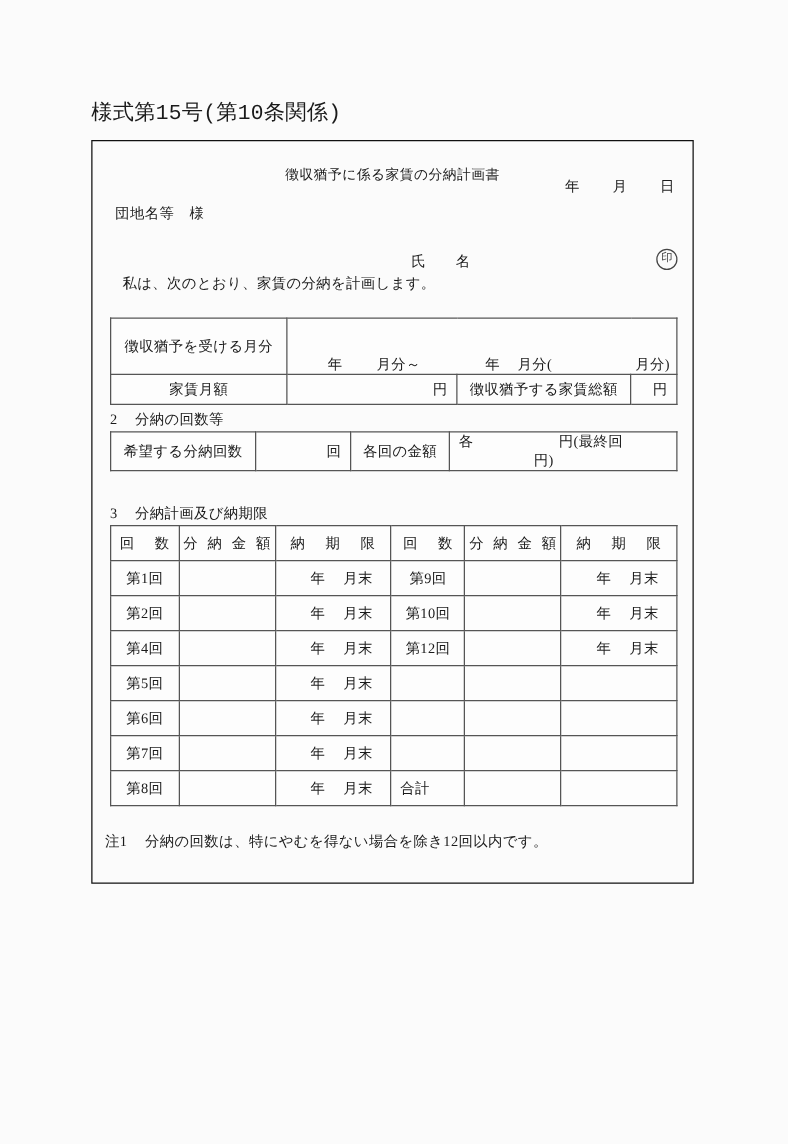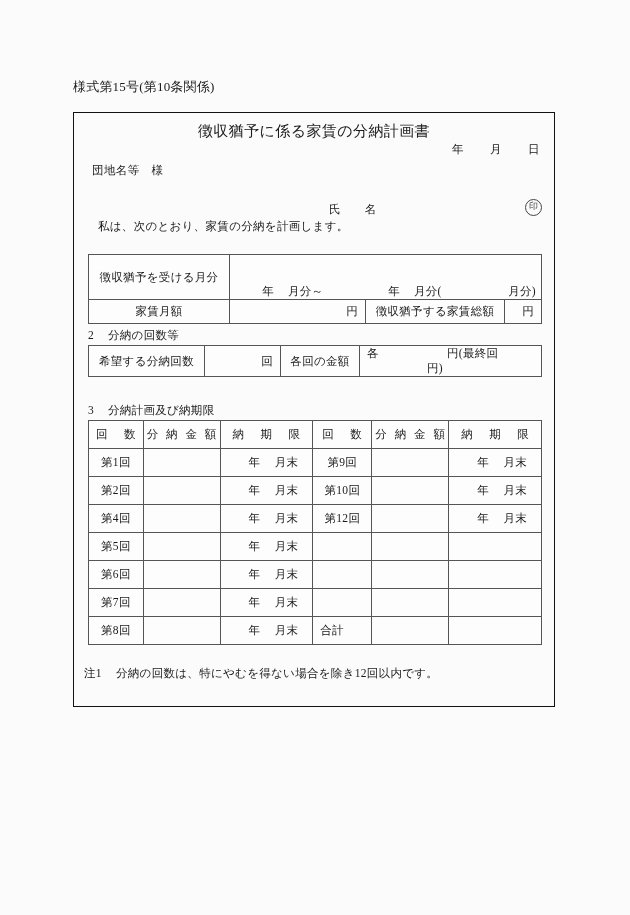--- a/index.html
+++ b/index.html
@@ -23,23 +23,24 @@
     width: 630px;
     height: 915px;
     background: #fbfbfb;
   }
 
   
   .form-number {
     position: absolute;
     left: 73px;
     top: 78px;
-    font-size: 13px;
+    font-size: 17px;
     letter-spacing: 0.2px;
     white-space: nowrap;
+    font-family: Liberation Mono, monospace;
   }
 
   
   .outer-frame {
     position: absolute;
     left: 73px;
     top: 112px;
     width: 482px;
     height: 595px;
     border: 1.6px solid #111;
@@ -50,24 +51,24 @@
   .inner {
     position: relative;
     width: 100%;
     height: 100%;
   }
 
   
   .doc-title {
     position: absolute;
     left: 0;
-    top: 9px;
+    top: 19px;
     width: 100%;
     text-align: center;
-    font-size: 15px;
+    font-size: 11px;
     letter-spacing: 0.4px;
   }
   .date-line {
     position: absolute;
     right: 14px;
     top: 29px;
     font-size: 11.5px;
     letter-spacing: 0.5px;
   }
   .date-line .sp { display: inline-block; width: 26px; }
@@ -160,21 +161,21 @@
 
   
   #tbl1 { left: 14px; top: 141px; width: 454px; }
   #tbl1 td.lbl1 { width: 140px; }
   #tbl1 td.spanwide { }
   #tbl1 td.lbl2 { width: 80px; }
   #tbl1 td.amt1 { width: 128px; }
   #tbl1 td.lbl3 { width: 138px; }
 
   .t1-period .y1 { display:inline-block; width: 44px; text-align:right; }
-  .t1-period .m1 { display:inline-block; width: 62px; text-align:left; padding-left:14px;margin-top:29px;}
+  .t1-period .m1 { display:inline-block; width: 62px; text-align:center; padding-left:14px;margin-top:29px;}
   .t1-period .y2 { display:inline-block; width: 50px; text-align:right; }
   .t1-period .m2 { display:inline-block; width: 60px; text-align:left; padding-left:14px;}
   .t1-period .m3 { display:inline-block; width: 62px; text-align:right; }
 
   
   #tbl2 { left: 14px; top: 232px; width: 454px; }
   #tbl2 td.k1 { width: 115px; }
   #tbl2 td.k2 { width: 68px; }
   #tbl2 td.k3 { width: 78px; }
   .t2-amt .a1 { display:inline-block; width: 8px; }

